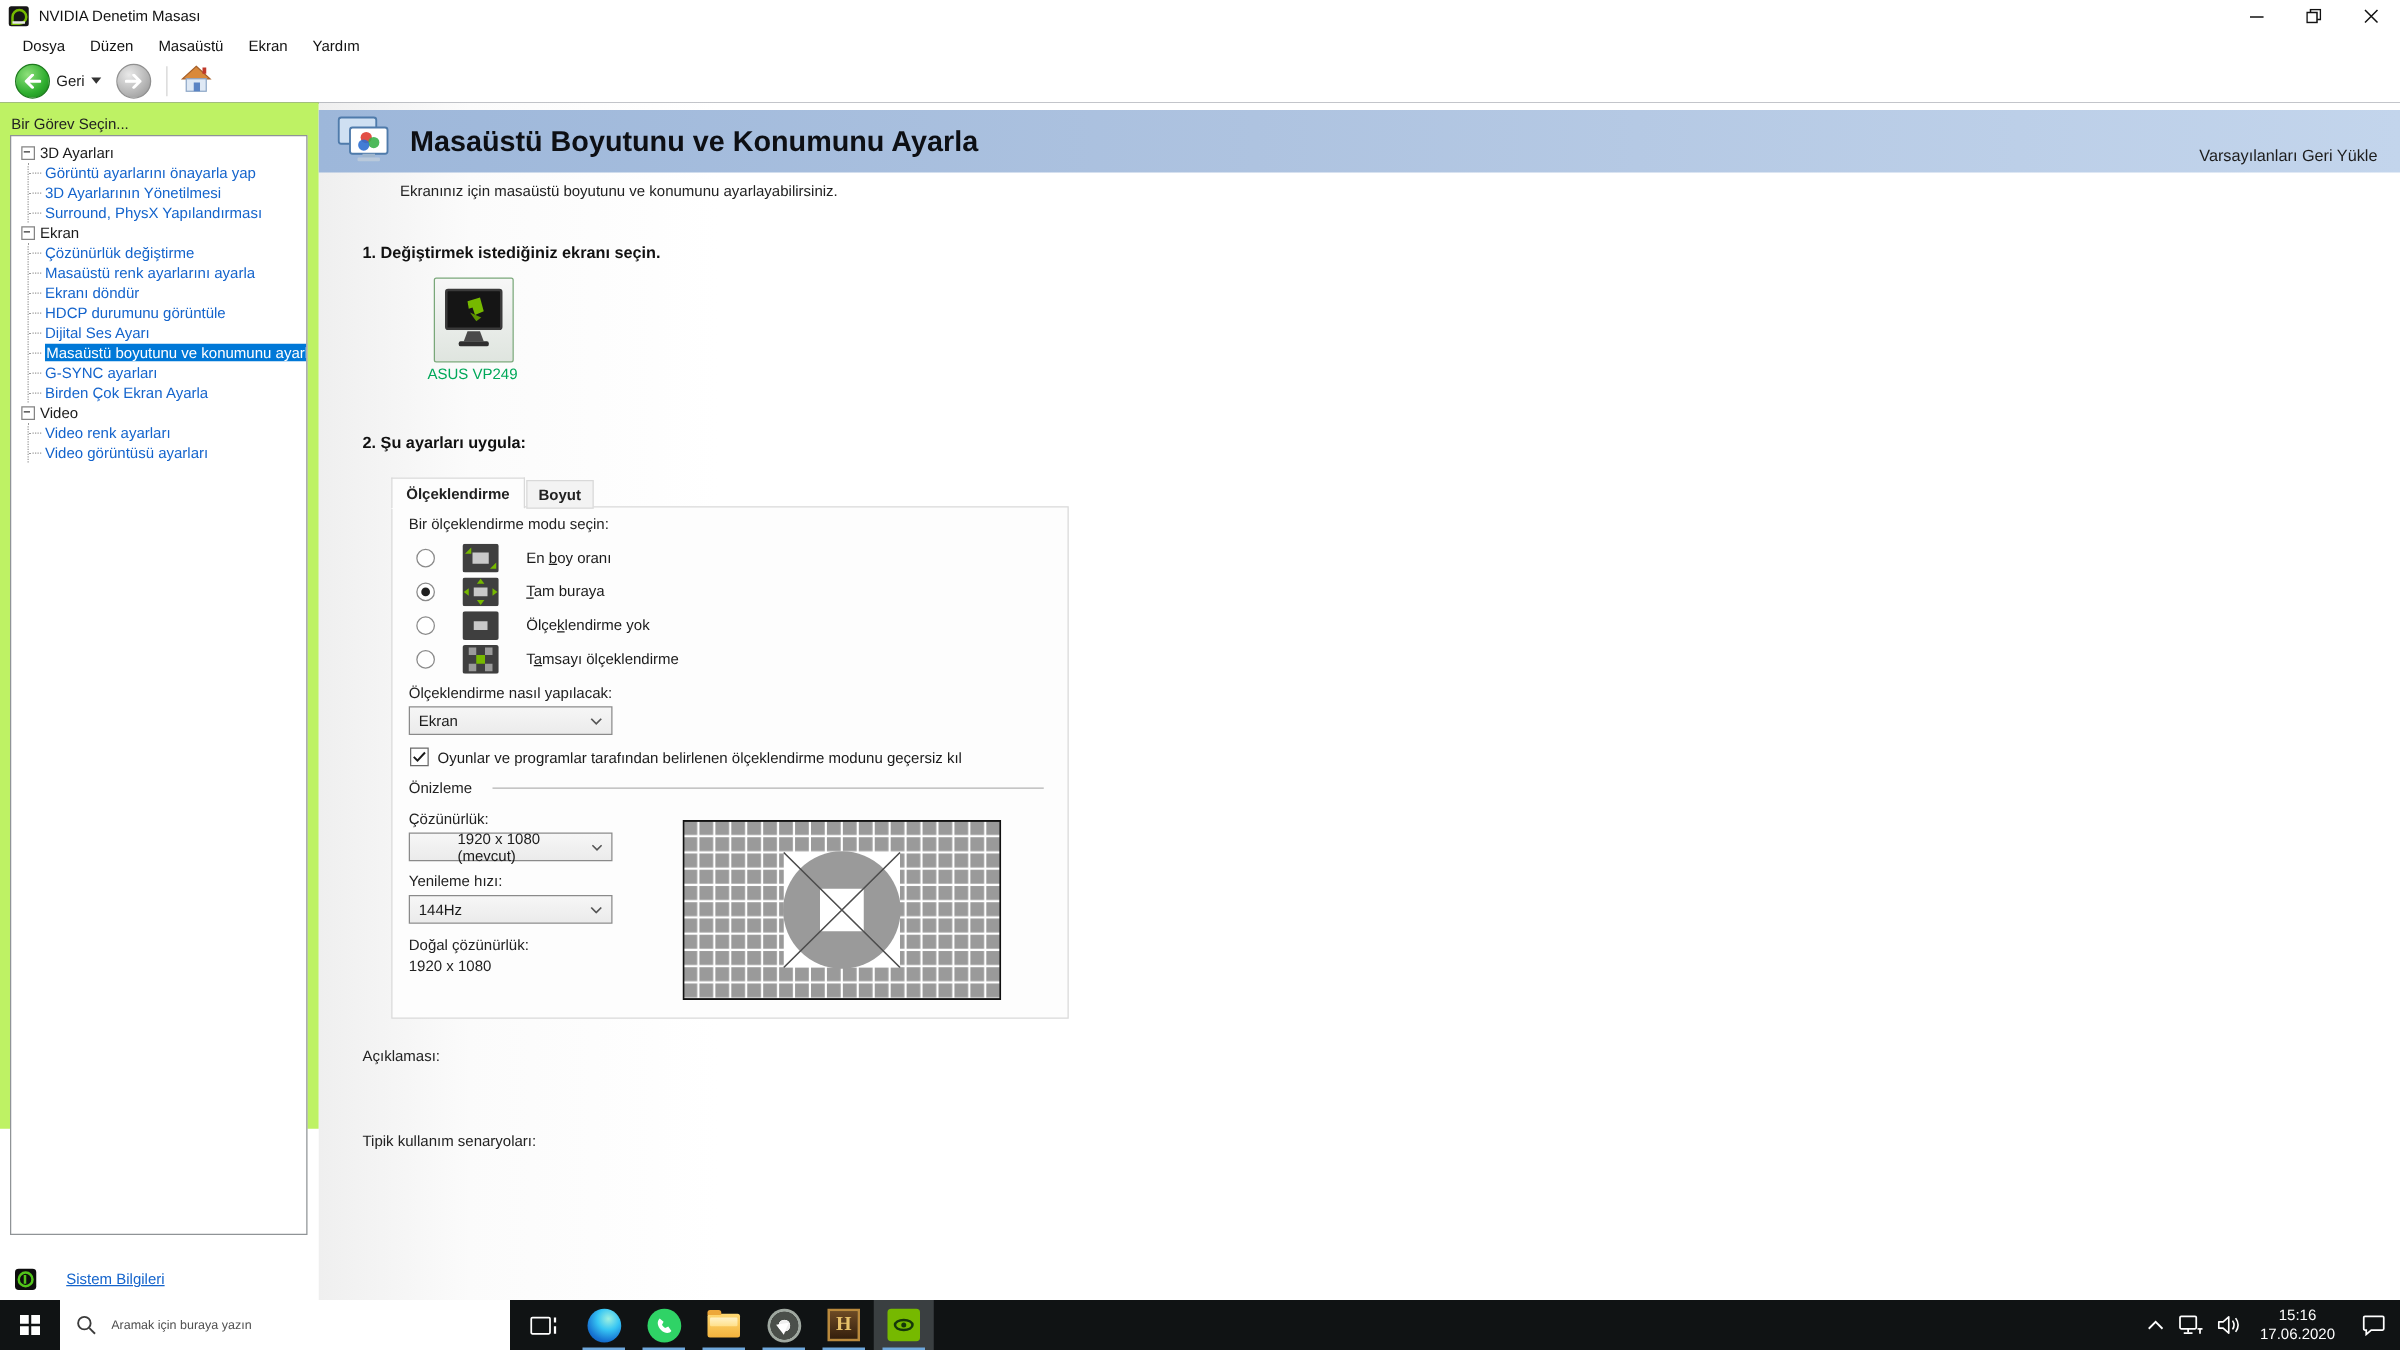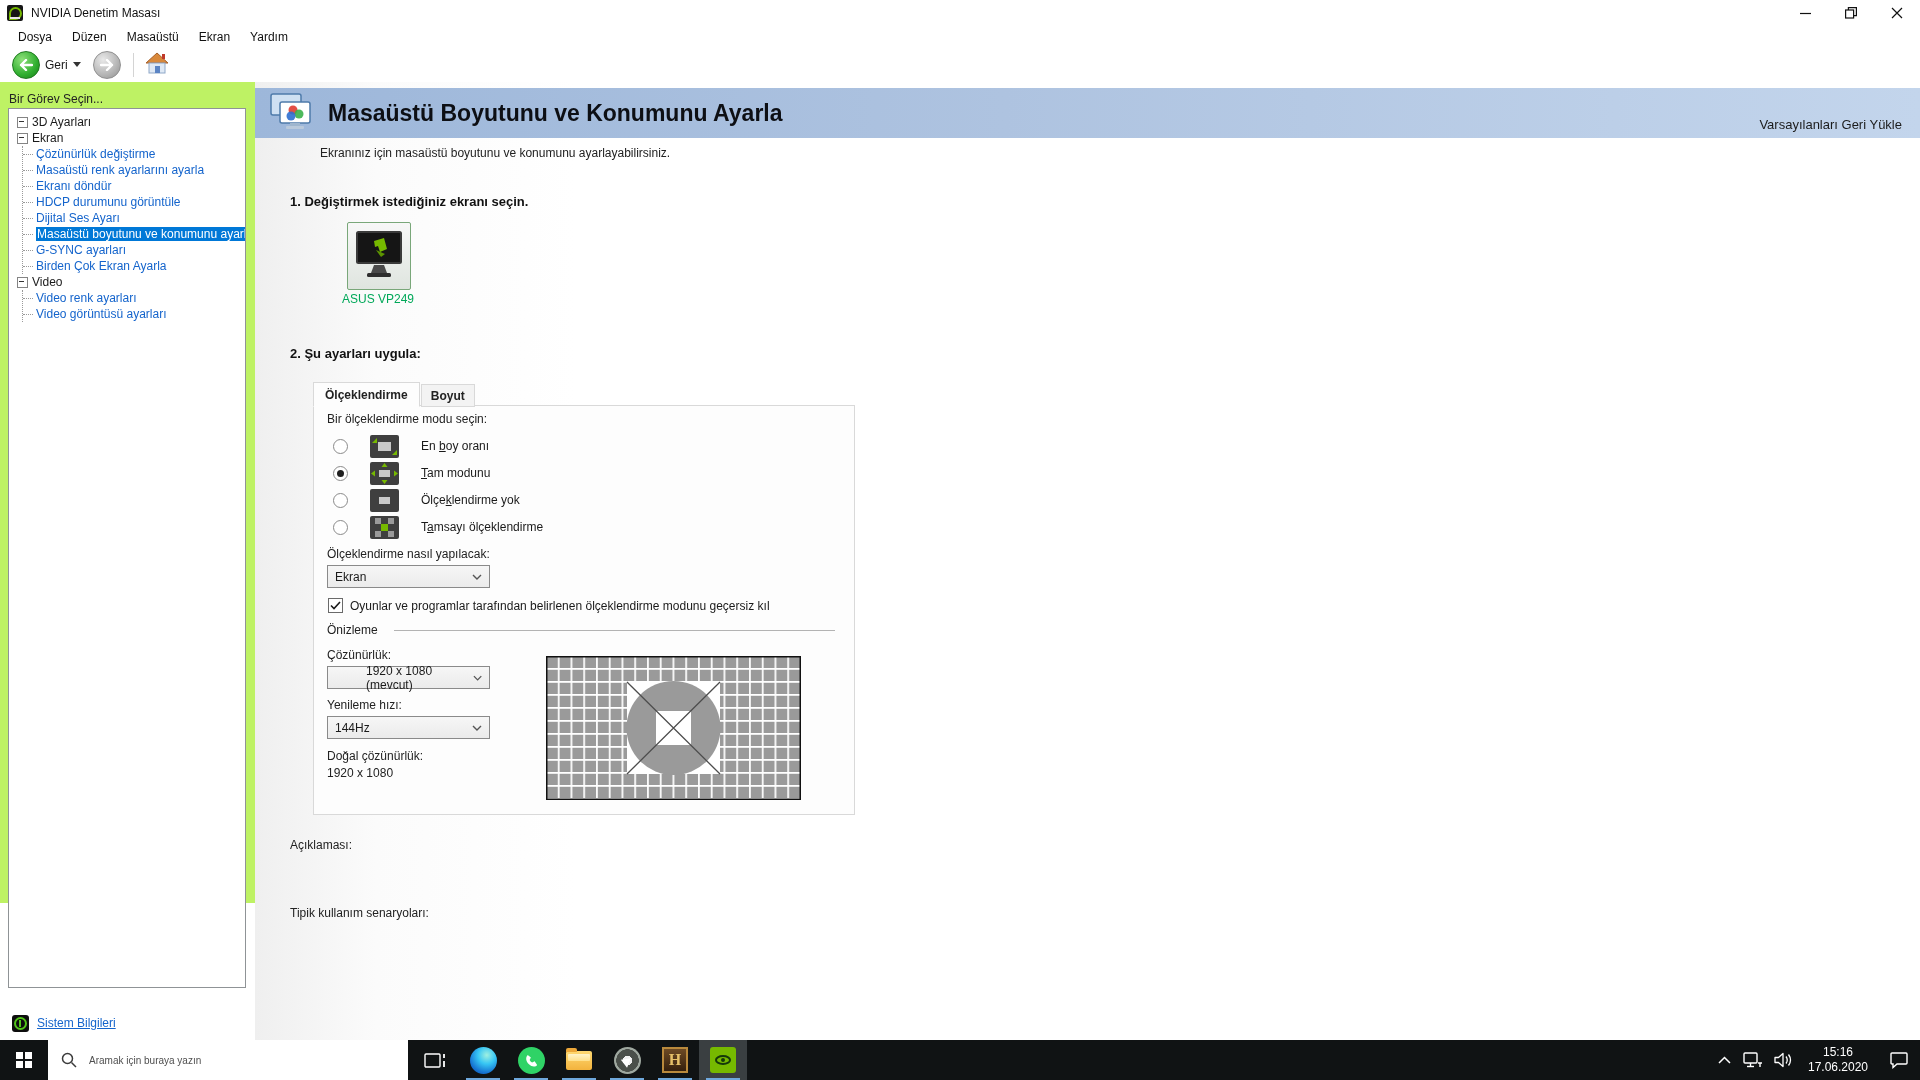--- a/index.html
+++ b/index.html
@@ -31,21 +31,21 @@
   .treepanel{position:absolute;left:8px;top:26px;width:238px;height:880px;background:#fff;
              border:1px solid #8f9396;overflow:hidden;padding:5px 0 0 5px;box-sizing:border-box;}
   .troot{display:flex;align-items:center;height:16px;gap:4px;white-space:nowrap;}
   .exp{width:9px;height:9px;border:1px solid #848484;background:#fff;position:relative;flex:none;margin-left:3px;}
   .exp::before{content:"";position:absolute;left:1px;top:3px;width:5px;height:1px;background:#333;}
   .tkids{margin-left:8px;border-left:1px dotted #9a9a9a;}
   .tkid{position:relative;height:16px;line-height:16px;padding-left:13px;white-space:nowrap;overflow:hidden;}
   .tkid::before{content:"";position:absolute;left:0;top:8px;width:10px;border-top:1px dotted #9a9a9a;}
   .tlink{color:#1464cc;}
   .tlink.sel{background:#0078d7;color:#fff;padding:0 1px;}
-  .sbfooter{position:absolute;left:0;top:924px;width:255px;height:34px;display:flex;align-items:center;gap:8px;padding-left:12px;box-sizing:border-box;}
+  .sbfooter{position:absolute;left:0;top:924px;width:255px;height:34px;display:flex;align-items:center;gap:24px;padding-left:12px;box-sizing:border-box;}
   .sysic{width:17px;height:17px;background:#0d0d0d;border-radius:3px;position:relative;flex:none;}
   .sysic::before{content:"";position:absolute;inset:2px;border:2px solid #52c41a;border-radius:50%;}
   .sysic::after{content:"";position:absolute;left:7px;top:5px;width:2px;height:7px;background:#52c41a;}
   .syslink{color:#1464cc;text-decoration:underline;}
 
   
   .content{left:255px;top:82px;width:1665px;height:958px;background:linear-gradient(90deg,#efefef 0,#fbfbfb 120px,#ffffff 320px);}
   .banner{position:absolute;left:0;top:6px;width:1665px;height:50px;
           background:linear-gradient(90deg,#9db7da 0%,#aec3e0 45%,#c3d5ec 100%);display:flex;align-items:center;}
   .bannerttl{font-size:23px;font-weight:bold;color:#0d0f14;margin-left:14px;}
@@ -168,20 +168,25 @@
     </span>
   </div>
 
   <div class="abs sidebar">
     <div class="sbheader">Bir Görev Seçin...</div>
     <div class="treepanel">
       <div class="troot">
         <span class="exp"></span>
         <span>3D Ayarları</span>
       </div>
+      <div class="tkids">
+        <div class="tkid"><span class="tlink">Görüntü ayarlarını önayarla yap</span></div>
+        <div class="tkid"><span class="tlink">3D Ayarlarının Yönetilmesi</span></div>
+        <div class="tkid"><span class="tlink">Surround, PhysX Yapılandırması</span></div>
+      </div>
       <div class="troot">
         <span class="exp"></span>
         <span>Ekran</span>
       </div>
       <div class="tkids">
         <div class="tkid"><span class="tlink">Çözünürlük değiştirme</span></div>
         <div class="tkid"><span class="tlink">Masaüstü renk ayarlarını ayarla</span></div>
         <div class="tkid"><span class="tlink">Ekranı döndür</span></div>
         <div class="tkid"><span class="tlink">HDCP durumunu görüntüle</span></div>
         <div class="tkid"><span class="tlink">Dijital Ses Ayarı</span></div>
@@ -257,21 +262,21 @@
     <div class="radiorow" style="left:78px;top:379px;">
       <span class="radio on"></span>
       <svg class="mic" viewBox="0 0 29 23">
         <rect width="29" height="23" rx="2" fill="#3f3f3f"></rect>
           <rect x="9" y="8" width="11" height="7" fill="#c9c9c9"></rect>
         <path d="M14.5 1 L17.5 5 H11.5 Z" fill="#76b900"></path>
           <path d="M14.5 22 L11.5 18 H17.5 Z" fill="#76b900"></path>
         <path d="M1 11.5 L5 8.5 V14.5 Z" fill="#76b900"></path>
           <path d="M28 11.5 L24 14.5 V8.5 Z" fill="#76b900"></path>
       </svg>
-      <span><span></span><span class="ak">T</span><span>am modunu</span></span>
+      <span><span></span><span class="ak">T</span><span>am buraya</span></span>
     </div>
     <div class="radiorow" style="left:78px;top:406px;">
       <span class="radio"></span>
       <svg class="mic" viewBox="0 0 29 23">
         <rect width="29" height="23" rx="2" fill="#3f3f3f"></rect>
           <rect x="9" y="8" width="11" height="7" fill="#c9c9c9"></rect>
       </svg>
       <span><span>Ölçe</span><span class="ak">k</span><span>lendirme yok</span></span>
     </div>
     <div class="radiorow" style="left:78px;top:433px;">

